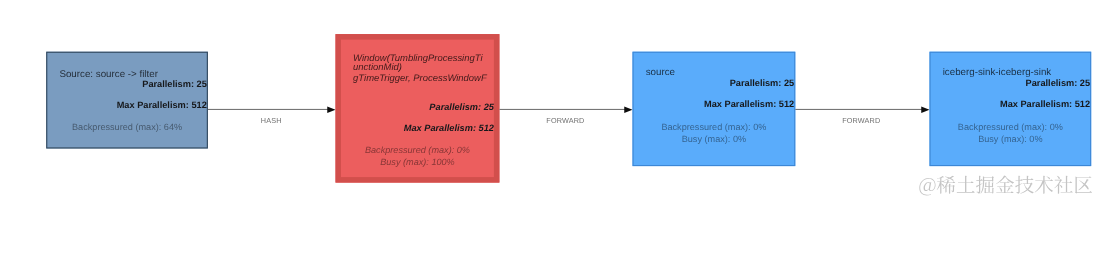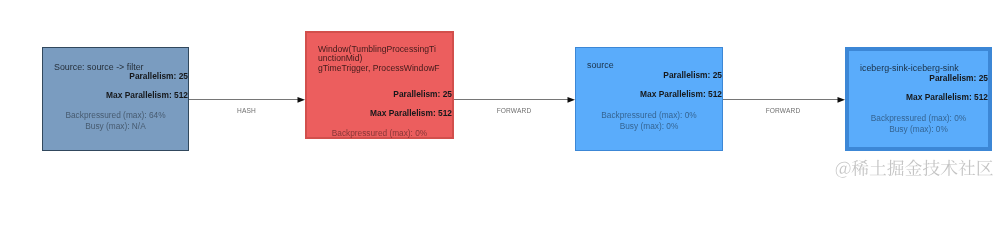--- a/index.html
+++ b/index.html
@@ -14,24 +14,24 @@
   .node .par { position:absolute; left:0; right:0; text-align:right; font-weight:bold; font-size:8.4px; color:#16181b; line-height:10px; }
   .node .metric { position:absolute; left:0; right:0; text-align:center; font-size:8.3px; color:rgba(0,0,0,0.44); line-height:10px; }
   .edge-line { position:absolute; height:1px; background:#767676; }
   .edge-label { position:absolute; font-size:6.6px; color:#6f6f6f; text-align:center; letter-spacing:0.15px; }
   .arrow { position:absolute; width:9px; height:10px; }
   .arrow svg { display:block; }
   #wm { position:absolute; line-height:0; }
   .wm-alt { position:absolute; left:0; top:0; width:0; height:0; overflow:hidden; font-size:1px; color:transparent; }
 
   
-  .n1 { left:42px; top:47px; width:147px; height:104px; background:#7a9cc0; border:1px solid #31485d; }
-  .n2 { left:305px; top:31px; width:149px; height:108px; background:#ec5e5e; border:2px solid #4c1d95; }
+  .n1 { left:42px; top:47px; width:147px; height:88px; background:#7a9cc0; border:1px solid #31485d; }
+  .n2 { left:305px; top:31px; width:149px; height:135px; background:#ec5e5e; border:5px solid #4c1d95;font-style:italic; }
   .n3 { left:575px; top:47px; width:148px; height:104px; background:#5aacfb; border:1px solid #3c87d6; }
-  .n4 { left:845px; top:47px; width:147px; height:104px; background:#5aacfb; border:4px solid #c2410c;text-decoration:underline; }
+  .n4 { left:845px; top:47px; width:147px; height:104px; background:#5aacfb; border:1px solid #c2410c;text-decoration:underline; }
 
   .n1 .title { top:15px; }
   .n1 .p1 { top:23px; }
   .n1 .p2 { top:42px; }
   .n1 .m1 { top:62px; }
   .n1 .m2 { top:72.5px; }
 
   .n2 .title { top:12px; left:11px; width:auto; white-space:nowrap; font-size:8.6px; }
   .n2 .p1 { top:56px; }
   .n2 .p2 { top:75px; }
@@ -68,21 +68,20 @@
 </head>
 <body style="background-color: rgb(255, 255, 255);">
 
 <div id="canvas">
 
   <div class="node n1" style="background-color: rgb(122, 156, 192); border-color: rgb(49, 72, 93);">
     <div class="title">Source: source -&gt; filter</div>
     <div class="par p1">Parallelism: 25</div>
     <div class="par p2">Max Parallelism: 512</div>
     <div class="metric m1">Backpressured (max): 64%</div>
-    <div class="metric m2">Busy (max): N/A</div>
   </div>
 
   <div class="edge e1">
     <div class="edge-line" style="background-color: rgb(118, 118, 118);"></div>
     <div class="arrow">
         <svg width="9" height="10" viewBox="0 0 9 10">
           <path d="M0.5 1.9 L8.0 4.8 L0.5 7.7 Z" fill="#0d0d0d"></path>
         </svg>
       </div>
     <div class="edge-label">HASH</div>
@@ -90,20 +89,21 @@
 
   <div class="node n2" style="background-color: rgb(236, 94, 94); border-color: rgb(210, 79, 76);">
     <div class="title">
       <div>Window(TumblingProcessingTi</div>
       <div>unctionMid)</div>
       <div>gTimeTrigger, ProcessWindowF</div>
     </div>
     <div class="par p1">Parallelism: 25</div>
     <div class="par p2">Max Parallelism: 512</div>
     <div class="metric m1">Backpressured (max): 0%</div>
+    <div class="metric m2">Busy (max): 100%</div>
   </div>
 
   <div class="edge e2">
     <div class="edge-line" style="background-color: rgb(118, 118, 118);"></div>
     <div class="arrow">
         <svg width="9" height="10" viewBox="0 0 9 10">
           <path d="M0.5 1.9 L8.0 4.8 L0.5 7.7 Z" fill="#0d0d0d"></path>
         </svg>
       </div>
     <div class="edge-label">FORWARD</div>

